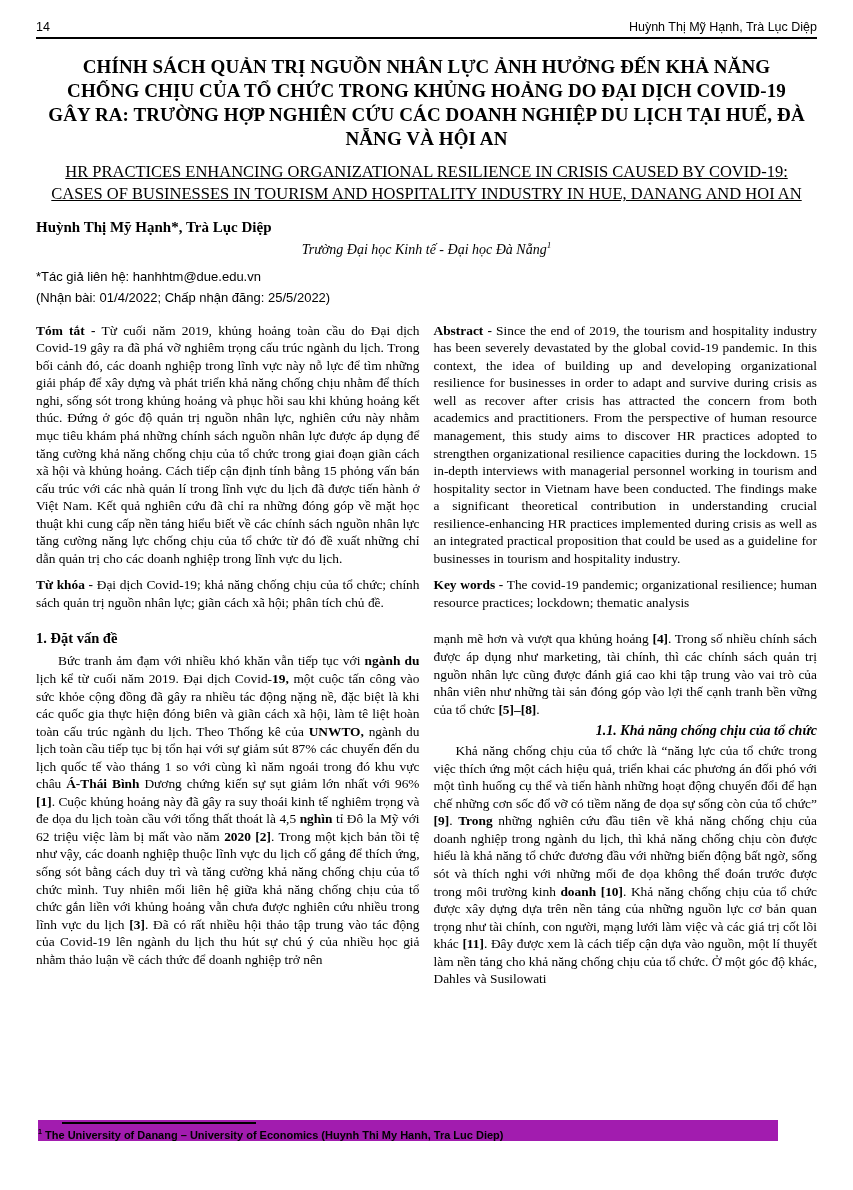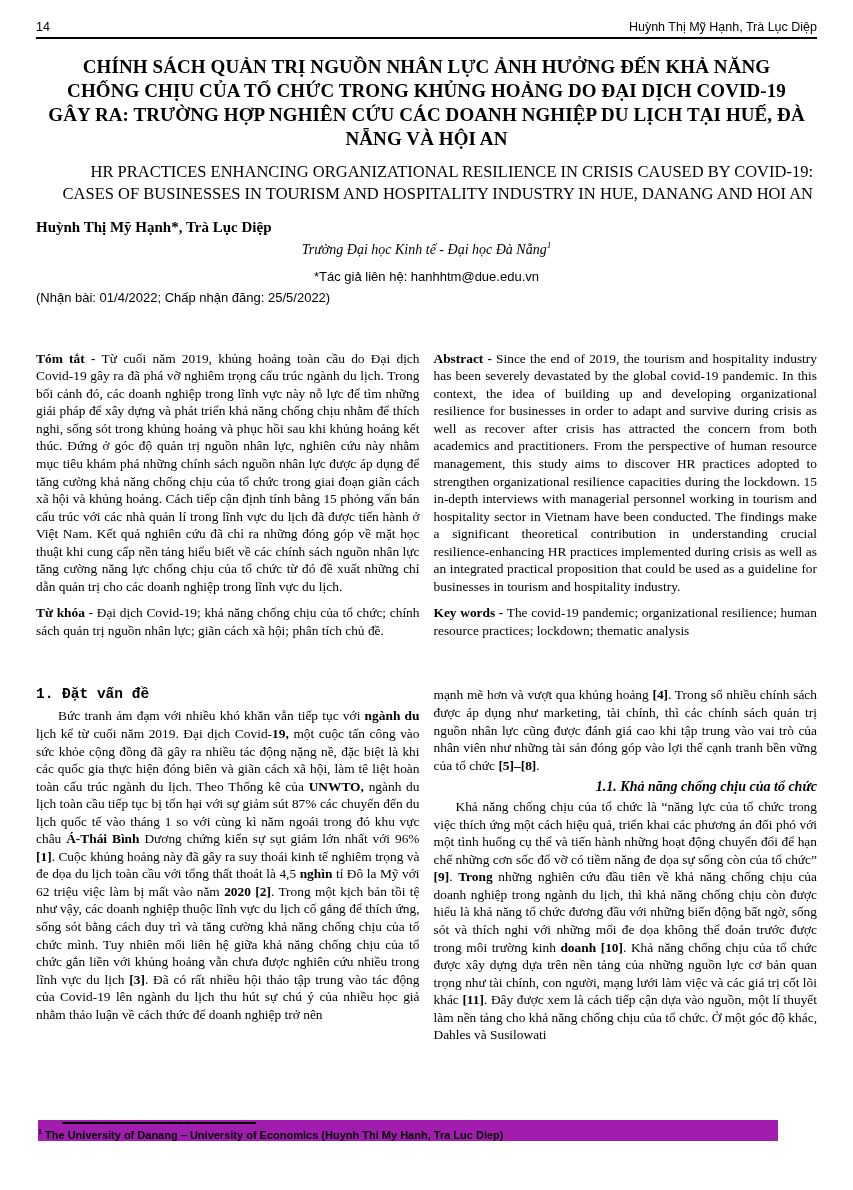--- a/index.html
+++ b/index.html
@@ -26,66 +26,66 @@
   .title-vi{
     margin:16px 10px 0 10px;
     text-align:center;
     font-size:19px;
     font-weight:bold;
     line-height:1.27;
     letter-spacing:0.1px;
   }
   .title-en{
     margin:9px 4px 0 4px;
-    text-align:right;
+    text-align:center;
     font-size:16.5px;
     font-weight:normal;
     line-height:1.38;
+    text-decoration:underline;
   }
   .authors{
     margin-top:13px;
     text-align:left;
     font-size:15px;
     font-weight:bold;
   }
   .affiliation{
     margin-top:4px;
     text-align:center;
     font-size:14px;
     font-style:italic;
   }
   .contact{
     margin-top:11px;
-    text-align:center;
+    text-align:left;
     font-family:"Liberation Sans", sans-serif;
     font-size:13px;
   }
   .dates{
     margin-top:6px;
     font-family:"Liberation Sans", sans-serif;
     font-size:13px;
   }
   
   .cols{display:flex;gap:14px;}
-  .col{flex:1 1 0;min-width:0;margin-top:28px;}
+  .col{flex:1 1 0;min-width:0;}
   .abstract-block{margin-top:17px;}
   .body-block{margin-top:19px;}
   p{margin:0;}
   .just{
     text-align:justify;
     font-size:13.4px;
     line-height:1.31;
   }
   .keywords{margin-top:9px;}
   .indent{text-indent:22px;}
   .sec-heading{
     margin:0 0 5px 0;
     font-size:14.5px;
     font-weight:bold;
-    font-family:Liberation Mono, monospace;
   }
   .sub-heading{
     margin:5px 0 3px 0;
     font-size:14px;
     font-weight:bold;
     font-style:italic;
     text-align:right;
   }
   
   .footnote{

